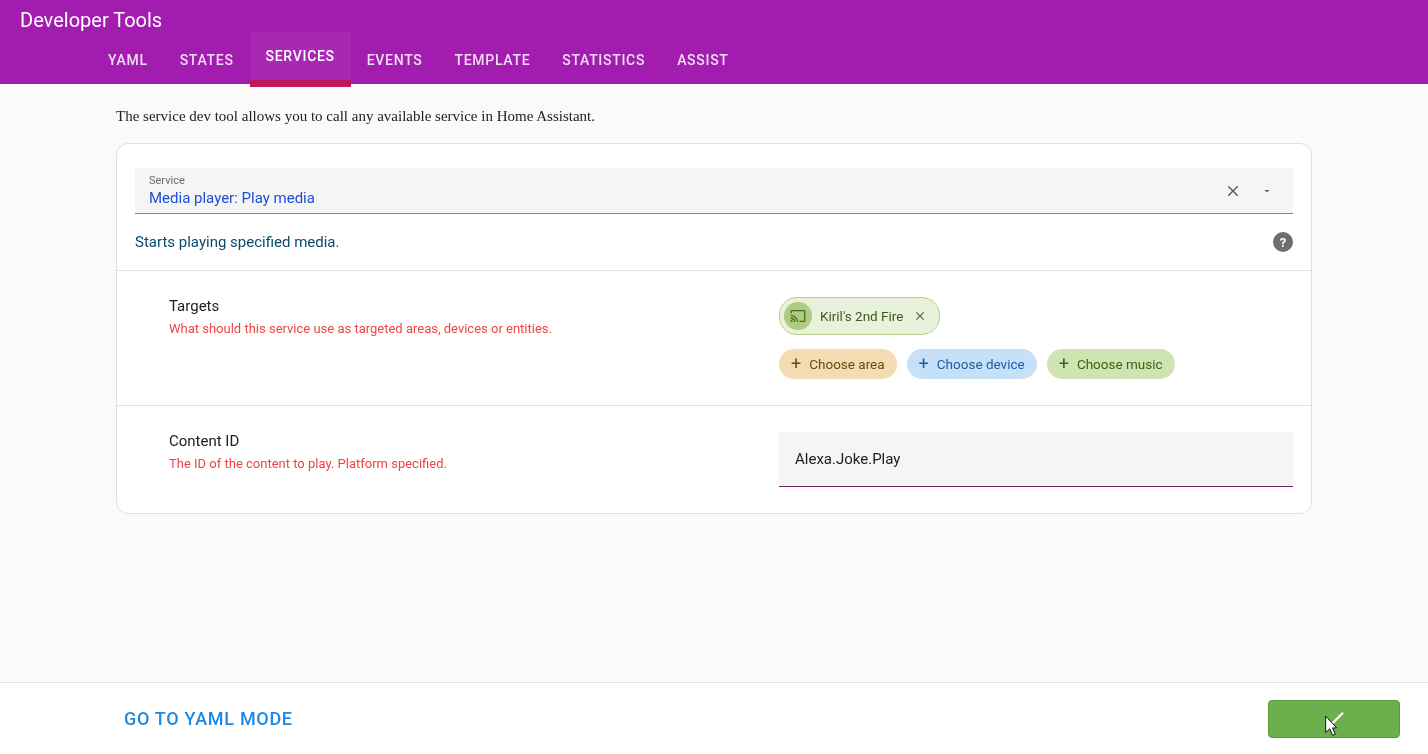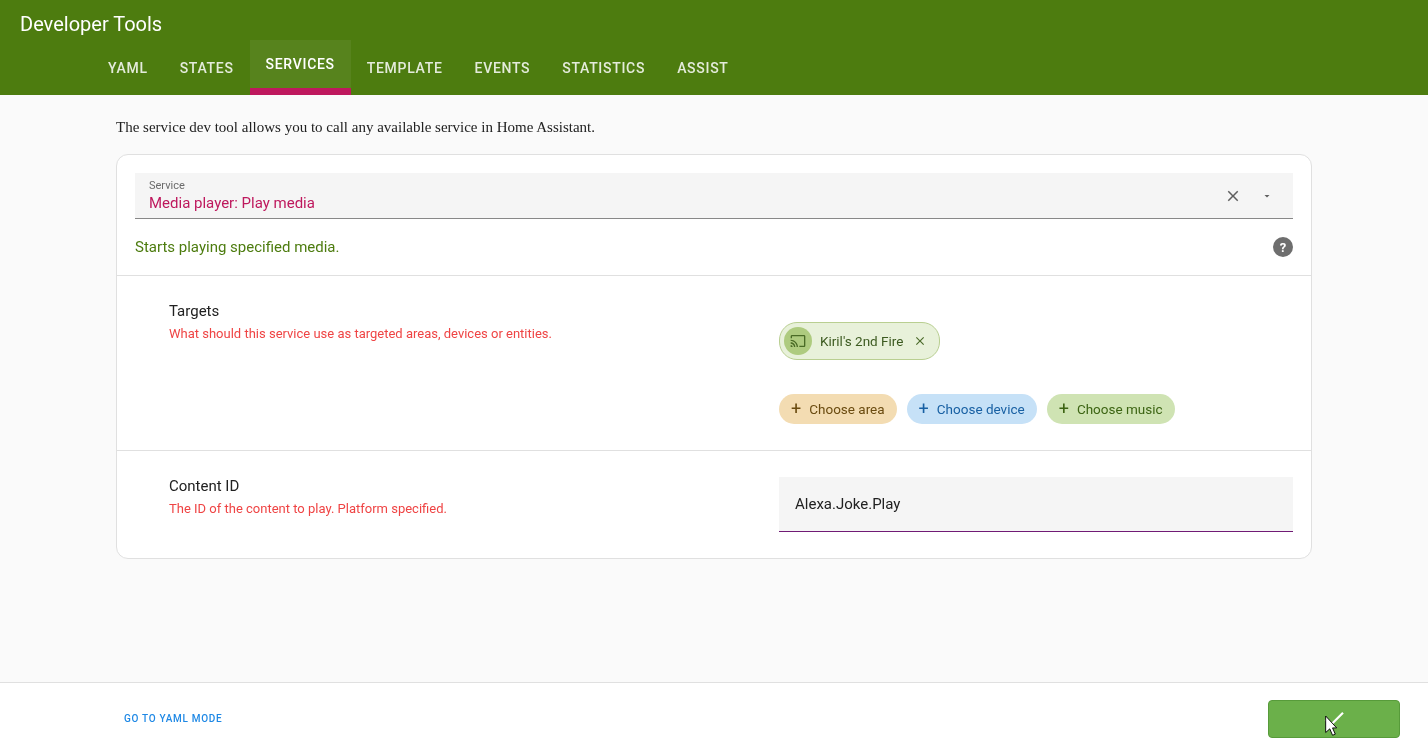--- a/index.html
+++ b/index.html
@@ -7,23 +7,23 @@
     font-family: Roboto, -apple-system, BlinkMacSystemFont, "Segoe UI", sans-serif;
     background: #fafafa;
     color: #212121;
     font-size: 14px;
     width: 1428px;
     height: 754px;
     overflow: hidden;
     position: relative;
   }
   .header {
-    background: #4d7c0f;
+    background: #a21caf;
     color: #fff;
-    height: 95px;
+    height: 84px;
     display: flex;
     flex-direction: column;
     padding: 0;
   }
   .header-title {
     font-size: 20px;
     font-weight: 400;
     padding: 8px 20px 0 20px;
     height: 40px;
     display: flex;
@@ -58,52 +58,52 @@
     margin-bottom: 18px;
     font-family: Liberation Serif, serif;
   }
   .card {
     background: #fff;
     border: 1px solid #e0e0e0;
     border-radius: 12px;
     overflow: hidden;
   }
   .service-select {
-    margin: 18px 18px 0 18px;
+    margin: 24px 18px 0 18px;
     background: #f5f5f5;
     border-bottom: 1px solid #888;
     padding: 6px 14px 6px 14px;
     display: flex;
     align-items: center;
     position: relative;
   }
   .service-select-text { flex: 1; }
   .service-label {
     font-size: 11px;
     color: #6b6b6b;
     margin-bottom: 2px;
   }
   .service-value {
     font-size: 15px;
-    color: #be185d;
+    color: #1d4ed8;
   }
   .service-icons {
     display: flex;
     align-items: center;
     gap: 10px;
     color: #5f5f5f;
   }
   .icon-btn { cursor: pointer; display:flex; align-items:center; justify-content:center; width:24px; height:24px; }
   .desc-row {
     padding: 18px 18px 18px 18px;
     display: flex;
     align-items: center;
     border-bottom: 1px solid #e0e0e0;
   }
-  .desc-text { flex: 1; font-size: 15px; color: #4d7c0f; }
+  .desc-text { flex: 1; font-size: 15px; color: #0c4a6e; }
   .help-circle {
     width: 20px; height: 20px; border-radius: 50%;
     background: #6e6e6e; color: #fff;
     display: flex; align-items: center; justify-content: center;
     font-weight: 700; font-size: 13px; cursor: pointer;
   }
   .field-row {
     display: flex;
     padding: 26px 18px 26px 52px;
     border-bottom: 1px solid #e0e0e0;
@@ -112,21 +112,21 @@
   .field-row:last-child { border-bottom: none; }
   .field-left { width: 610px; padding-right: 12px; }
   .field-title { font-size: 15px; color: #212121; margin-bottom: 6px; }
   .field-help { font-size: 13px; color: #ef4444; }
   .field-right { flex: 1; }
   .chips-col { display:flex; flex-direction:column; gap:14px; align-items:flex-start; }
   .chip-row { display:flex; gap:10px; flex-wrap:wrap; }
   .chip {
     display: inline-flex; align-items: center;
     border-radius: 18px; padding: 6px 12px; font-size: 13.5px;
-    gap: 8px; cursor: pointer; margin-top: 20px;
+    gap: 8px; cursor: pointer;
   }
   .chip .plus { font-size: 18px; font-weight: 400; line-height: 1; }
   .chip-entity-selected {
     background: #e8f1da; border: 1px solid #b9cf91; color: #3c5a20;
     padding: 4px 10px 4px 4px;
   }
   .chip-entity-selected .cast-badge {
     width: 28px; height: 28px; border-radius: 50%;
     background: #aecb7f; display:flex; align-items:center; justify-content:center;
   }
@@ -142,21 +142,21 @@
   }
   .bottom-bar {
     position: absolute; left:0; right:0; bottom:0;
     height:72px; background:#fff;
     border-top:1px solid #e0e0e0;
     display:flex; align-items:center; justify-content:space-between;
     padding: 0 28px 0 124px;
   }
   .yaml-link {
     color:#1e88e5; font-weight:500; letter-spacing:0.7px;
-    font-size:10px; cursor:pointer;
+    font-size:18px; cursor:pointer;
   }
   .call-btn {
     width:132px; height:38px; background:#6bb04a;
     border:1px solid #579b3a; border-radius:4px;
     display:flex; align-items:center; justify-content:center;
     cursor:pointer; color:#fff;
   }
   .cursor {
     position:absolute; bottom:14px; right:84px;
     pointer-events:none;
@@ -165,22 +165,22 @@
 </style>
 </head>
 <body>
 
 <div class="header">
   <div class="header-title">Developer Tools</div>
   <div class="tabs">
     <div class="tab">YAML</div>
     <div class="tab">STATES</div>
     <div class="tab active">SERVICES</div>
+    <div class="tab">EVENTS</div>
     <div class="tab">TEMPLATE</div>
-    <div class="tab">EVENTS</div>
     <div class="tab">STATISTICS</div>
     <div class="tab">ASSIST</div>
   </div>
 </div>
 
 <div class="content">
   <div class="intro">The service dev tool allows you to call any available service in Home Assistant.</div>
 
   <div class="card">
 

